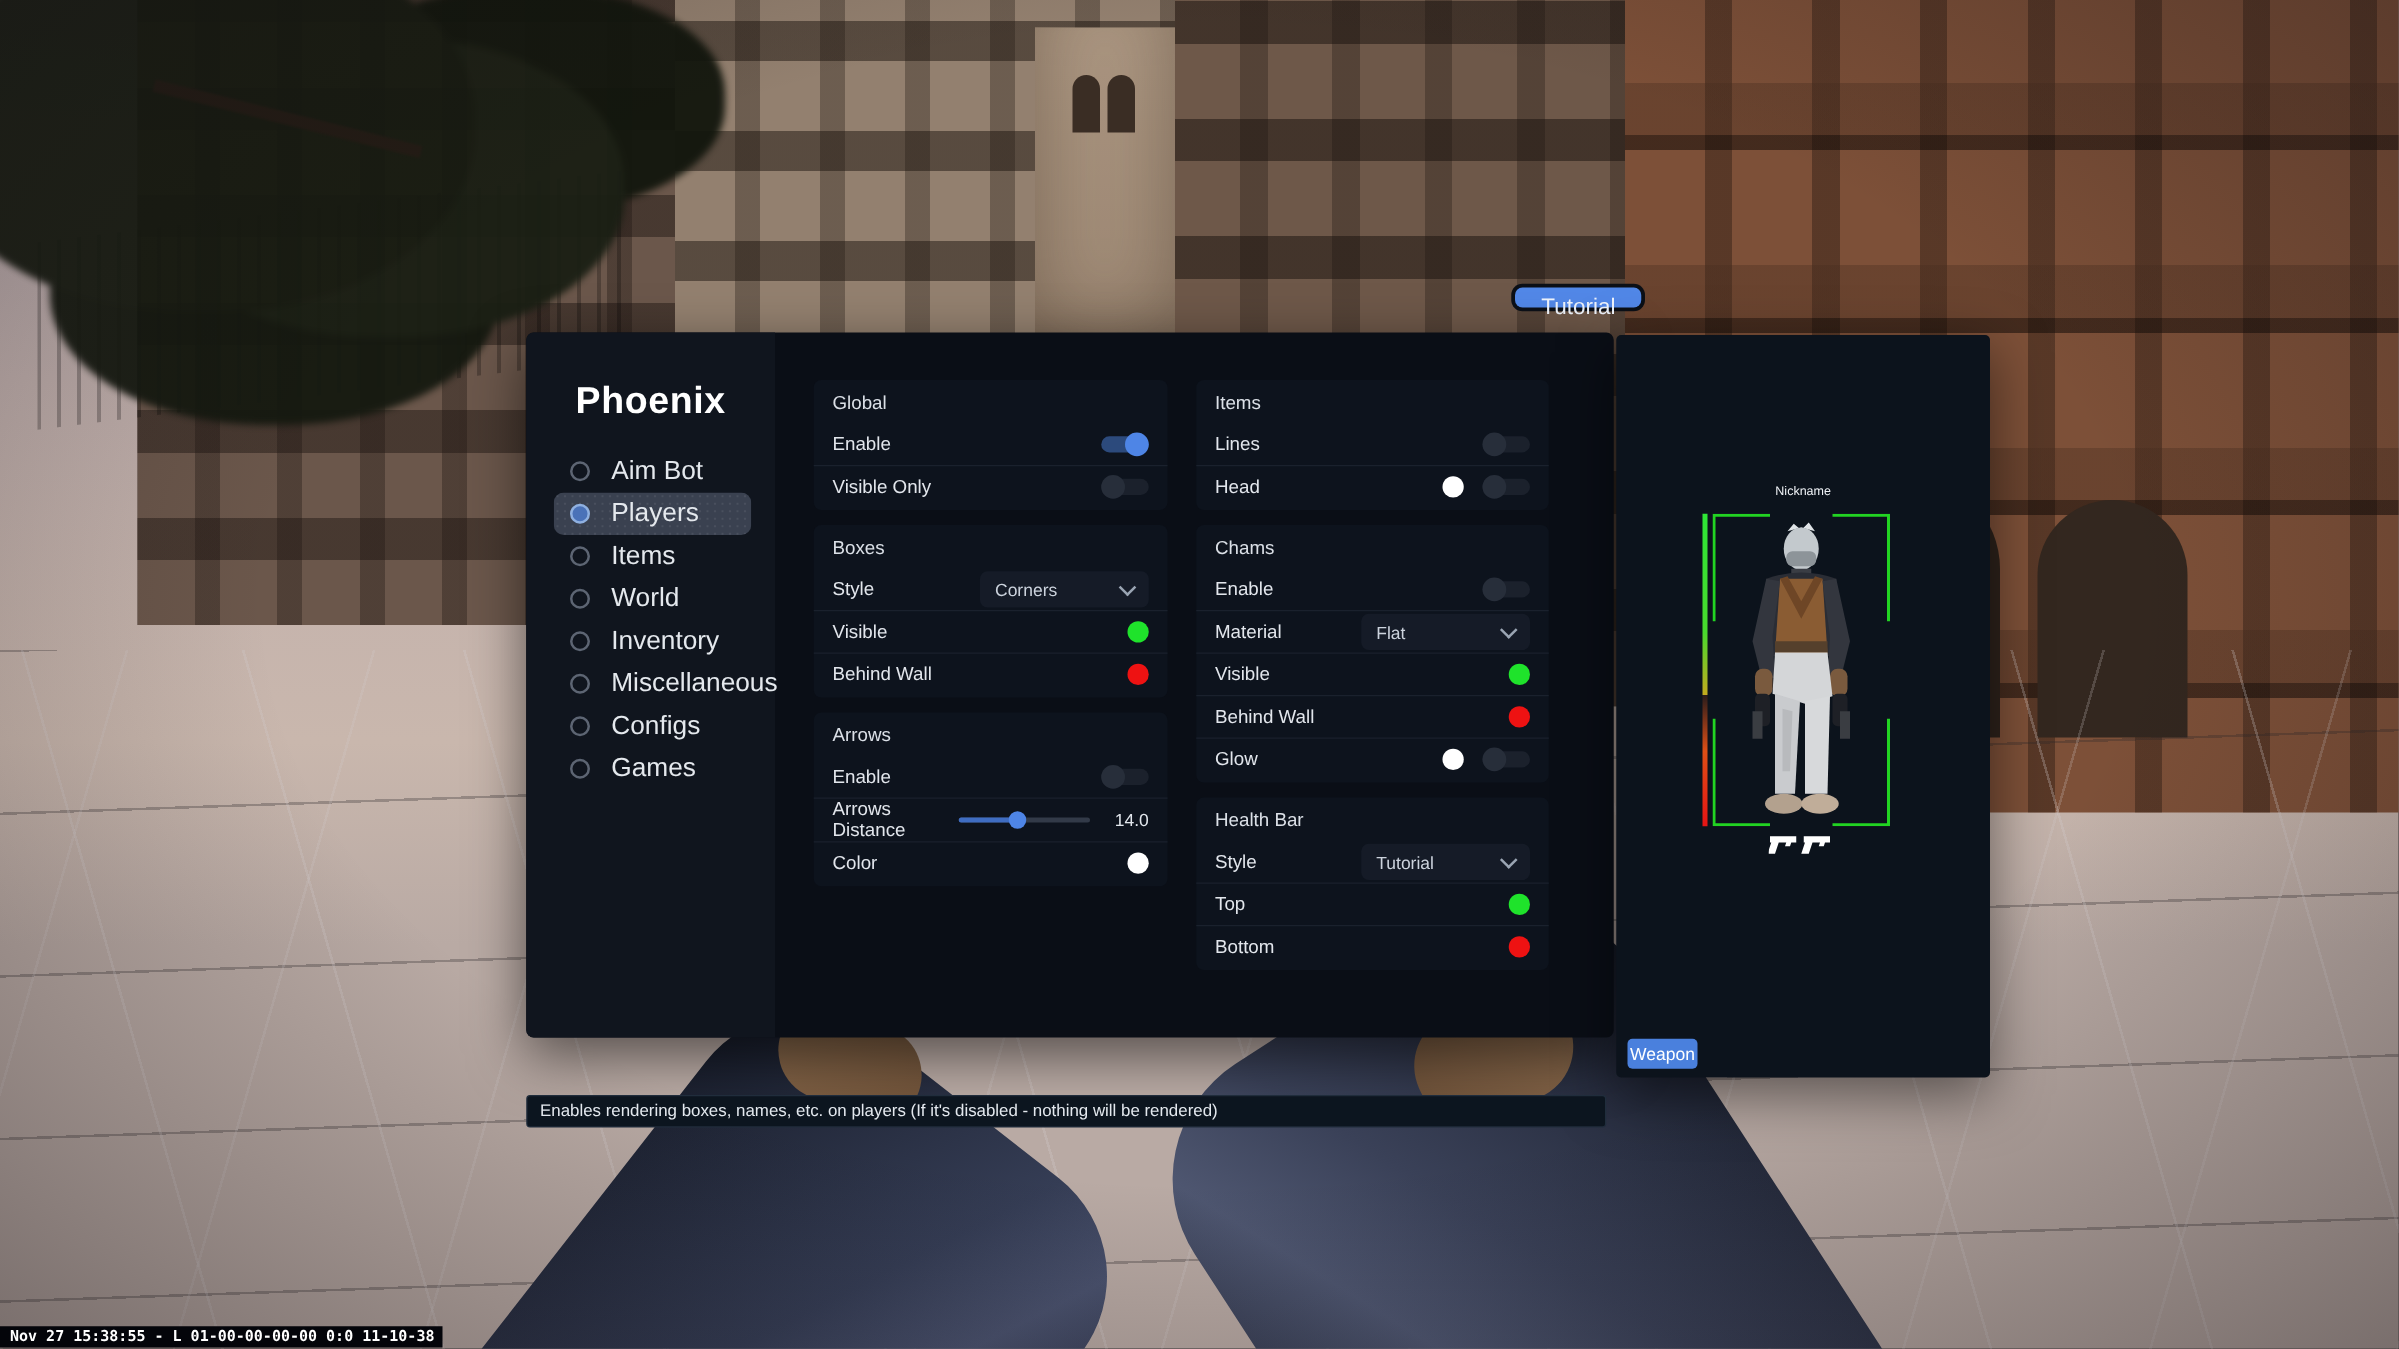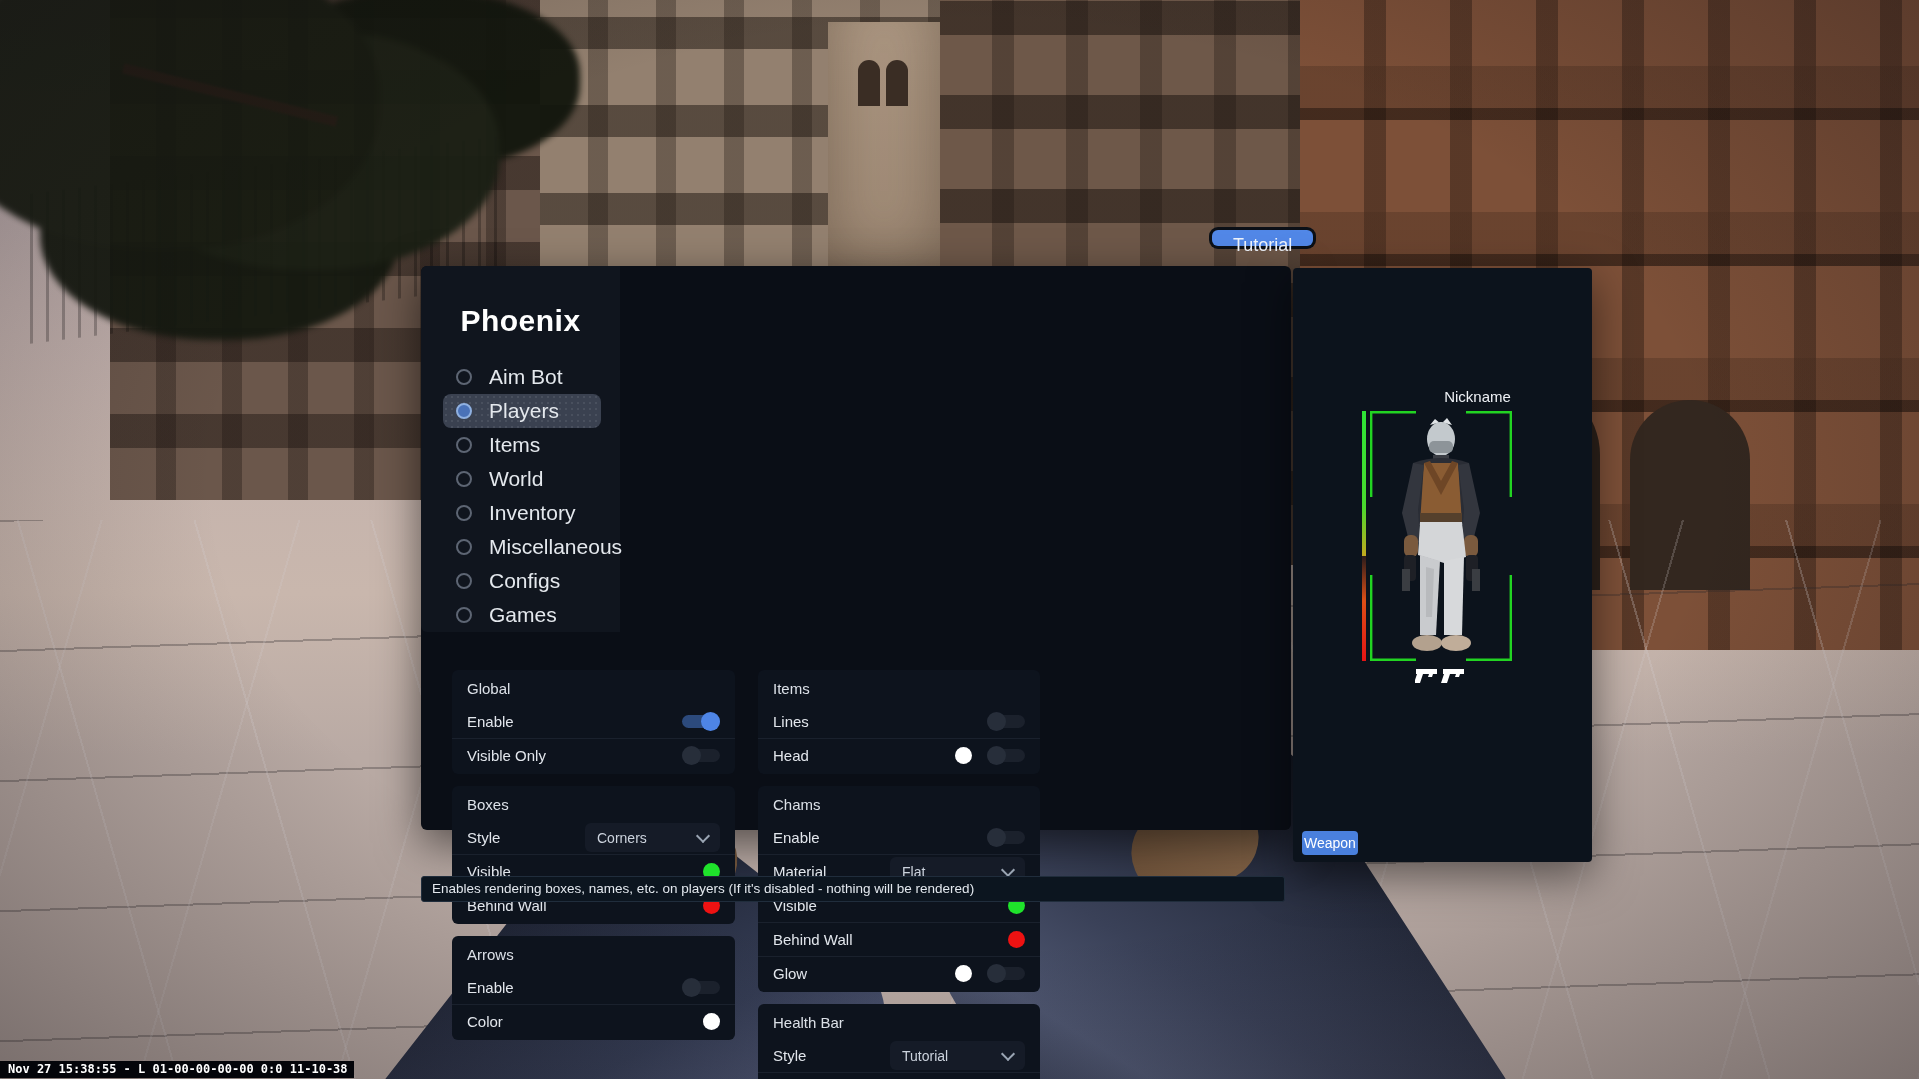--- a/index.html
+++ b/index.html
@@ -56,21 +56,21 @@
   .vignette{inset:0;background:radial-gradient(ellipse at 50% 45%,transparent 55%,rgba(18,14,18,.38) 100%);}
 
   
   .ui{position:absolute;z-index:5;}
 
   .tutorial-btn{left:1212px;top:230px;height:16px;padding:0 21px;line-height:31px;
     background:#5288e8;border-radius:6px;color:#f0f5fd;font-size:18px;
     box-shadow:0 0 0 3px #0c1017;}
 
   .menu{left:421px;top:266px;width:870px;height:564px;background:#0a0e16;border-radius:6px;
-    box-shadow:0 14px 44px rgba(0,0,0,.55);display:flex;flex-direction:column;}
+    box-shadow:0 14px 44px rgba(0,0,0,.55);display:flex;}
   .sidebar{width:199px;background:#10151e;border-radius:6px 0 0 6px;box-sizing:border-box;padding-top:38px;flex:none;}
   .menu-title{text-align:center;font-size:30px;font-weight:700;color:#ffffff;letter-spacing:.5px;}
   .nav{margin-top:22px;}
   .nav-item{display:flex;align-items:center;gap:17px;height:34px;margin:0 19px 0 22px;
     padding-left:13px;border-radius:8px;}
   .nav-item.selected{background-color:#3a4150;
     background-image:radial-gradient(rgba(255,255,255,.08) 1px,rgba(0,0,0,0) 1.2px);background-size:6px 6px;}
   .radio{width:16px;height:16px;border:2px solid #5d6573;border-radius:50%;box-sizing:border-box;flex:none;}
   .nav-item.selected .radio{background:#4a72b8;border-color:#8fb0e0;}
   .nav-label{font-size:21px;color:#e4e8ed;}
@@ -96,21 +96,21 @@
   .dd-label{font-size:14px;color:#ccd3dd;}
   .chev{width:8px;height:8px;border-right:2px solid #9aa5b3;border-bottom:2px solid #9aa5b3;
     transform:rotate(45deg);margin-top:-4px;}
   .slider-track{width:105px;height:4px;background:#323a48;border-radius:2px;position:relative;flex:none;}
   .slider-fill{position:absolute;left:0;top:0;height:4px;background:#3f6dc2;border-radius:2px;}
   .slider-thumb{position:absolute;top:-5px;width:14px;height:14px;border-radius:50%;background:#4e85e6;}
   .slider-value{font-size:14px;color:#e2e7ed;min-width:32px;text-align:right;}
 
   .preview{left:1293px;top:268px;width:299px;height:594px;background:#0c131c;border-radius:4px;
     box-shadow:0 14px 44px rgba(0,0,0,.5);}
-  .nickname{position:absolute;top:120px;left:0;width:100%;text-align:center;font-size:15px;color:#eef1f5;margin-left:35px;}
+  .nickname{position:absolute;top:120px;left:0;width:100%;text-align:center;font-size:10px;color:#eef1f5;}
   .esp{position:absolute;left:77px;top:143px;width:142px;height:250px;}
   .healthbar{position:absolute;left:-8px;top:0;width:4px;height:250px;
     background:linear-gradient(180deg,#2ee636 0%,#49da2d 38%,#c3aa1e 58%,#e0521426 58.1%,#de4f16 76%,#e61414 100%);}
   .esp svg.box{position:absolute;inset:0;}
   .model{position:absolute;left:10px;top:6px;width:122px;height:244px;}
   .pistols{position:absolute;left:50%;transform:translateX(-50%);top:255px;}
   .weapon-chip{position:absolute;left:9px;top:563px;height:24px;line-height:24px;padding:0 2px;
     background:#4a80dd;border-radius:4px;font-size:14px;color:#ffffff;}
 
   .statusbar{left:421px;top:876px;width:852px;height:24px;background:#0c151f;
@@ -232,20 +232,30 @@
           </div>
         </div>
         <div class="card">
           <div class="card-title">Arrows</div>
           <div class="row">
             <div class="row-label">Enable</div>
             <div class="ctl-group">
               <div class="toggle">
                 <div class="knob"></div>
               </div>
+            </div>
+          </div>
+          <div class="row">
+            <div class="row-label">Arrows Distance</div>
+            <div class="ctl-group">
+              <div class="slider-track">
+                <div class="slider-fill" style="width: 45%;"></div>
+                <div class="slider-thumb" style="left: calc(45% - 7px);"></div>
+              </div>
+              <div class="slider-value">14.0</div>
             </div>
           </div>
           <div class="row">
             <div class="row-label">Color</div>
             <div class="ctl-group">
               <div class="swatch" style="background: rgb(255, 255, 255);"></div>
             </div>
           </div>
         </div>
       </div>

